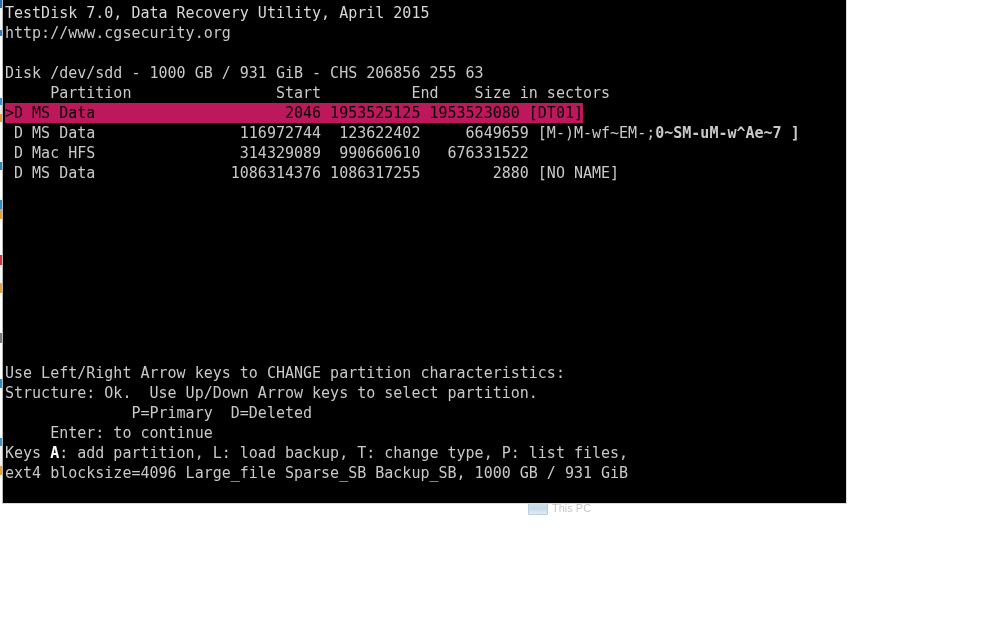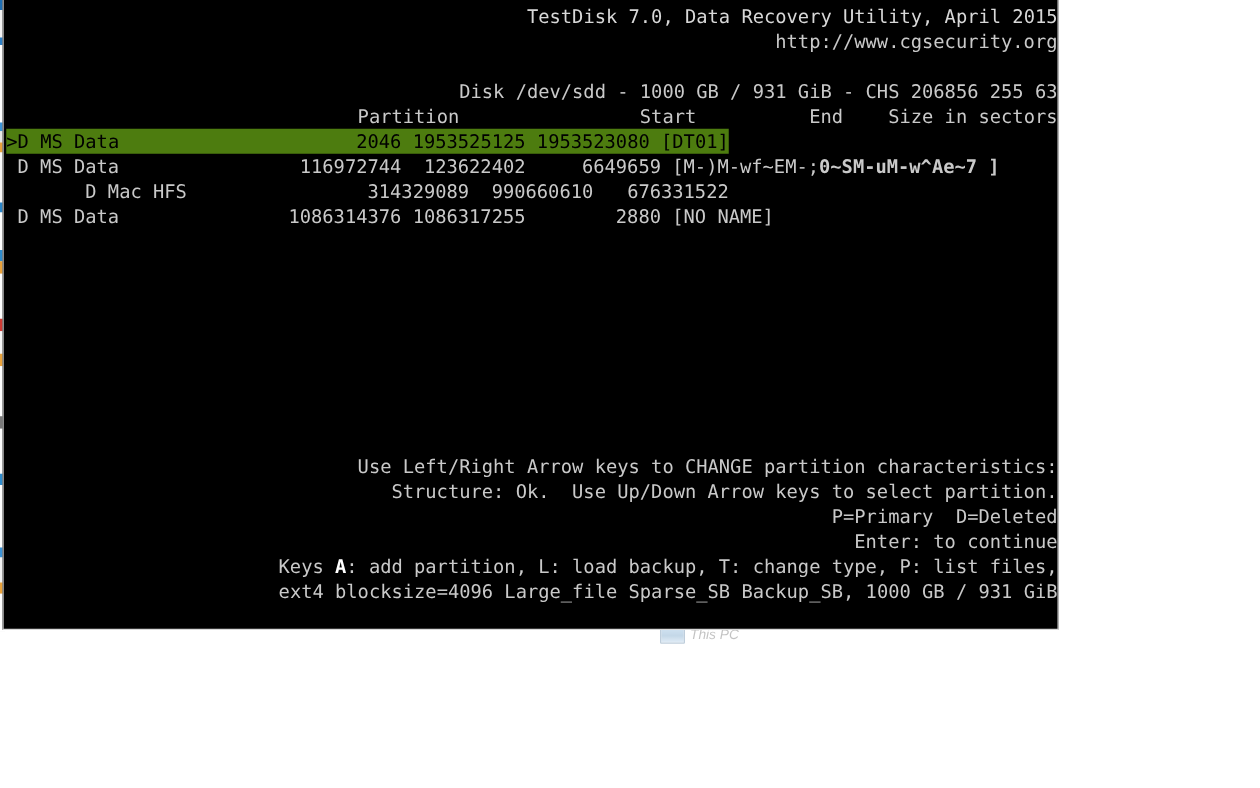--- a/index.html
+++ b/index.html
@@ -36,21 +36,20 @@
     border: 1px solid #2c5d89;
     border-radius: 1px;
     flex: none;
   }
   #desktop-icon .caption {
     font-family: "Liberation Sans", sans-serif;
     font-size: 11px;
     color: #3a3a3a;
     white-space: nowrap;
     line-height: 12px;
-    font-style: italic;
   }
 
   
   #bg-window-sliver {
     position: absolute;
     left: 0;
     top: 0;
     width: 4px;
     height: 505px;
     background: #f2f2f2;
@@ -79,21 +78,20 @@
   }
 
   #screen {
     position: absolute;
     left: 0;
     top: 0;
     right: 0;
     bottom: 0;
     padding: 3px 0 0 2px;
     box-sizing: border-box;
-    text-align: right;
   }
 
   .line {
     height: 20px;
     line-height: 20px;
     font-size: 15px;
     color: #c9c9c9;
     white-space: pre;
     letter-spacing: 0px;
     font-family: "DejaVu Sans Mono", "Liberation Mono", monospace;
@@ -106,21 +104,21 @@
     height: 20px;
     line-height: 20px;
     font-size: 15px;
     white-space: pre;
     color: #c9c9c9;
     display: block;
     width: 578px;
     font-family: "DejaVu Sans Mono", "Liberation Mono", monospace;
   }
   .prow.selected {
-    background: #4d7c0f;
+    background: #be185d;
     color: #000000;
   }
   .prow .overflow {
     color: #c9c9c9;
     font-weight: bold;
   }
   .prow.selected .overflow { color: #000000; }
 
   .keys b { font-weight: bold; color: #ffffff; }
 </style>

